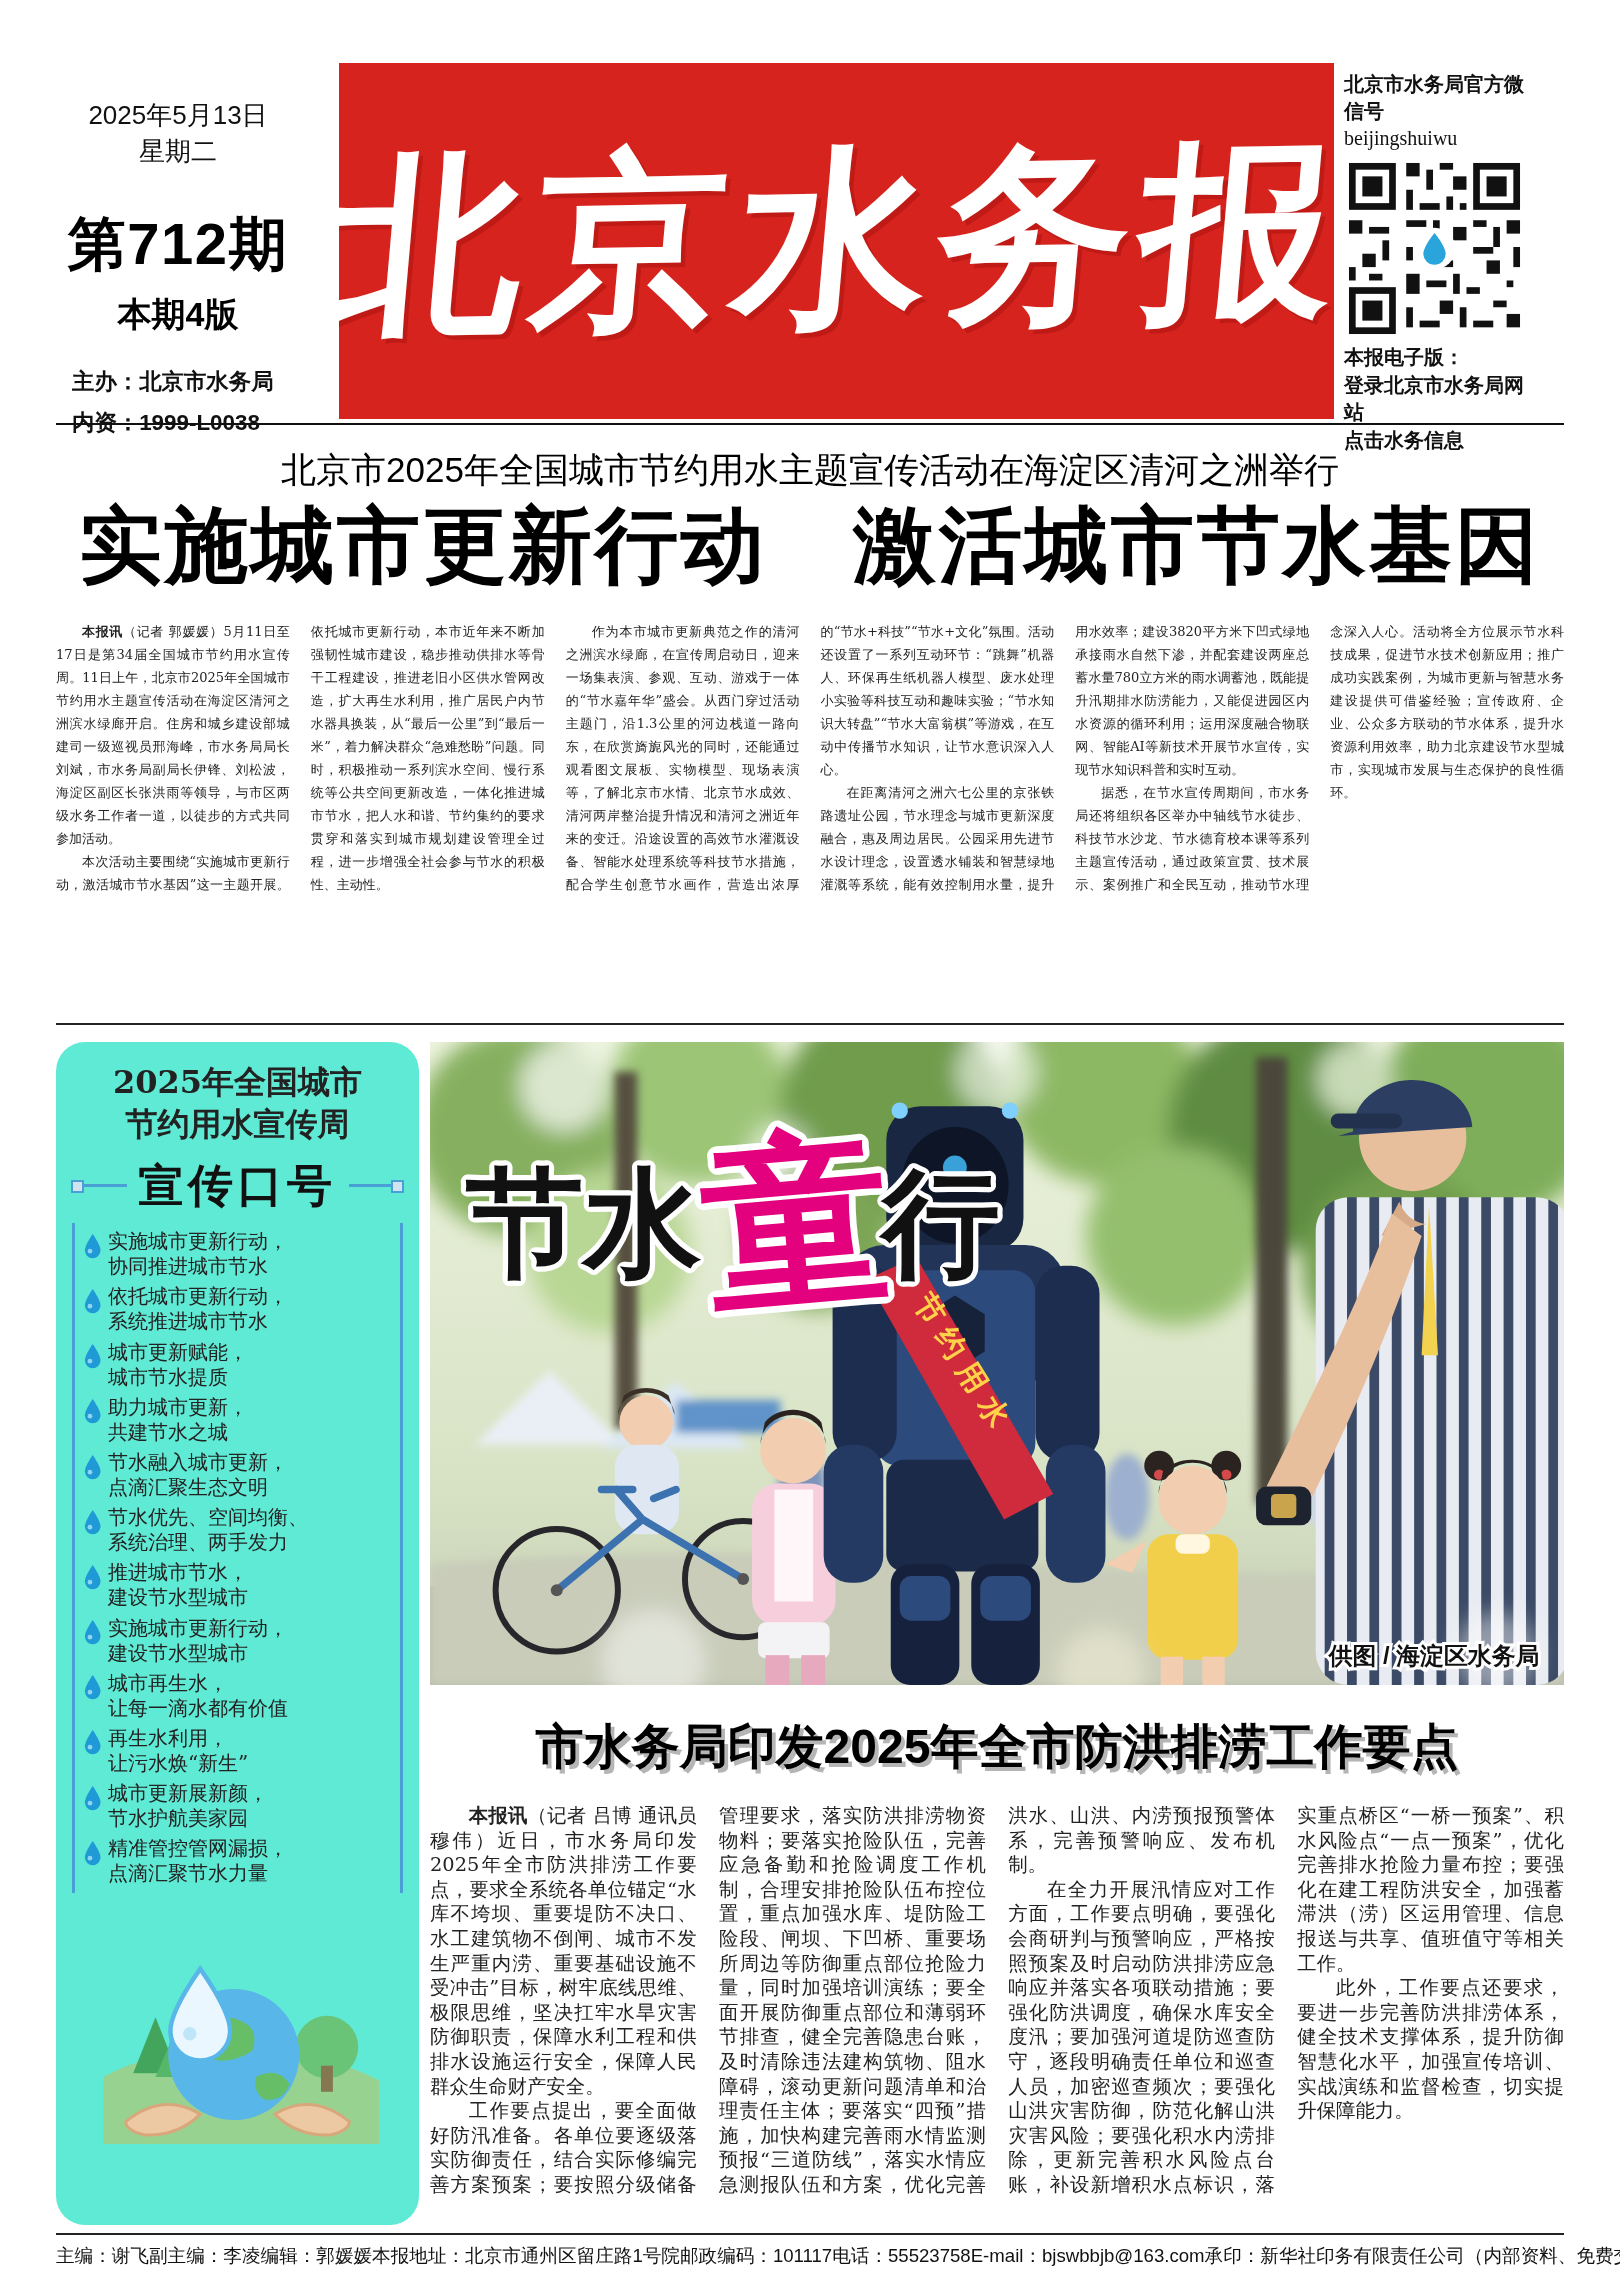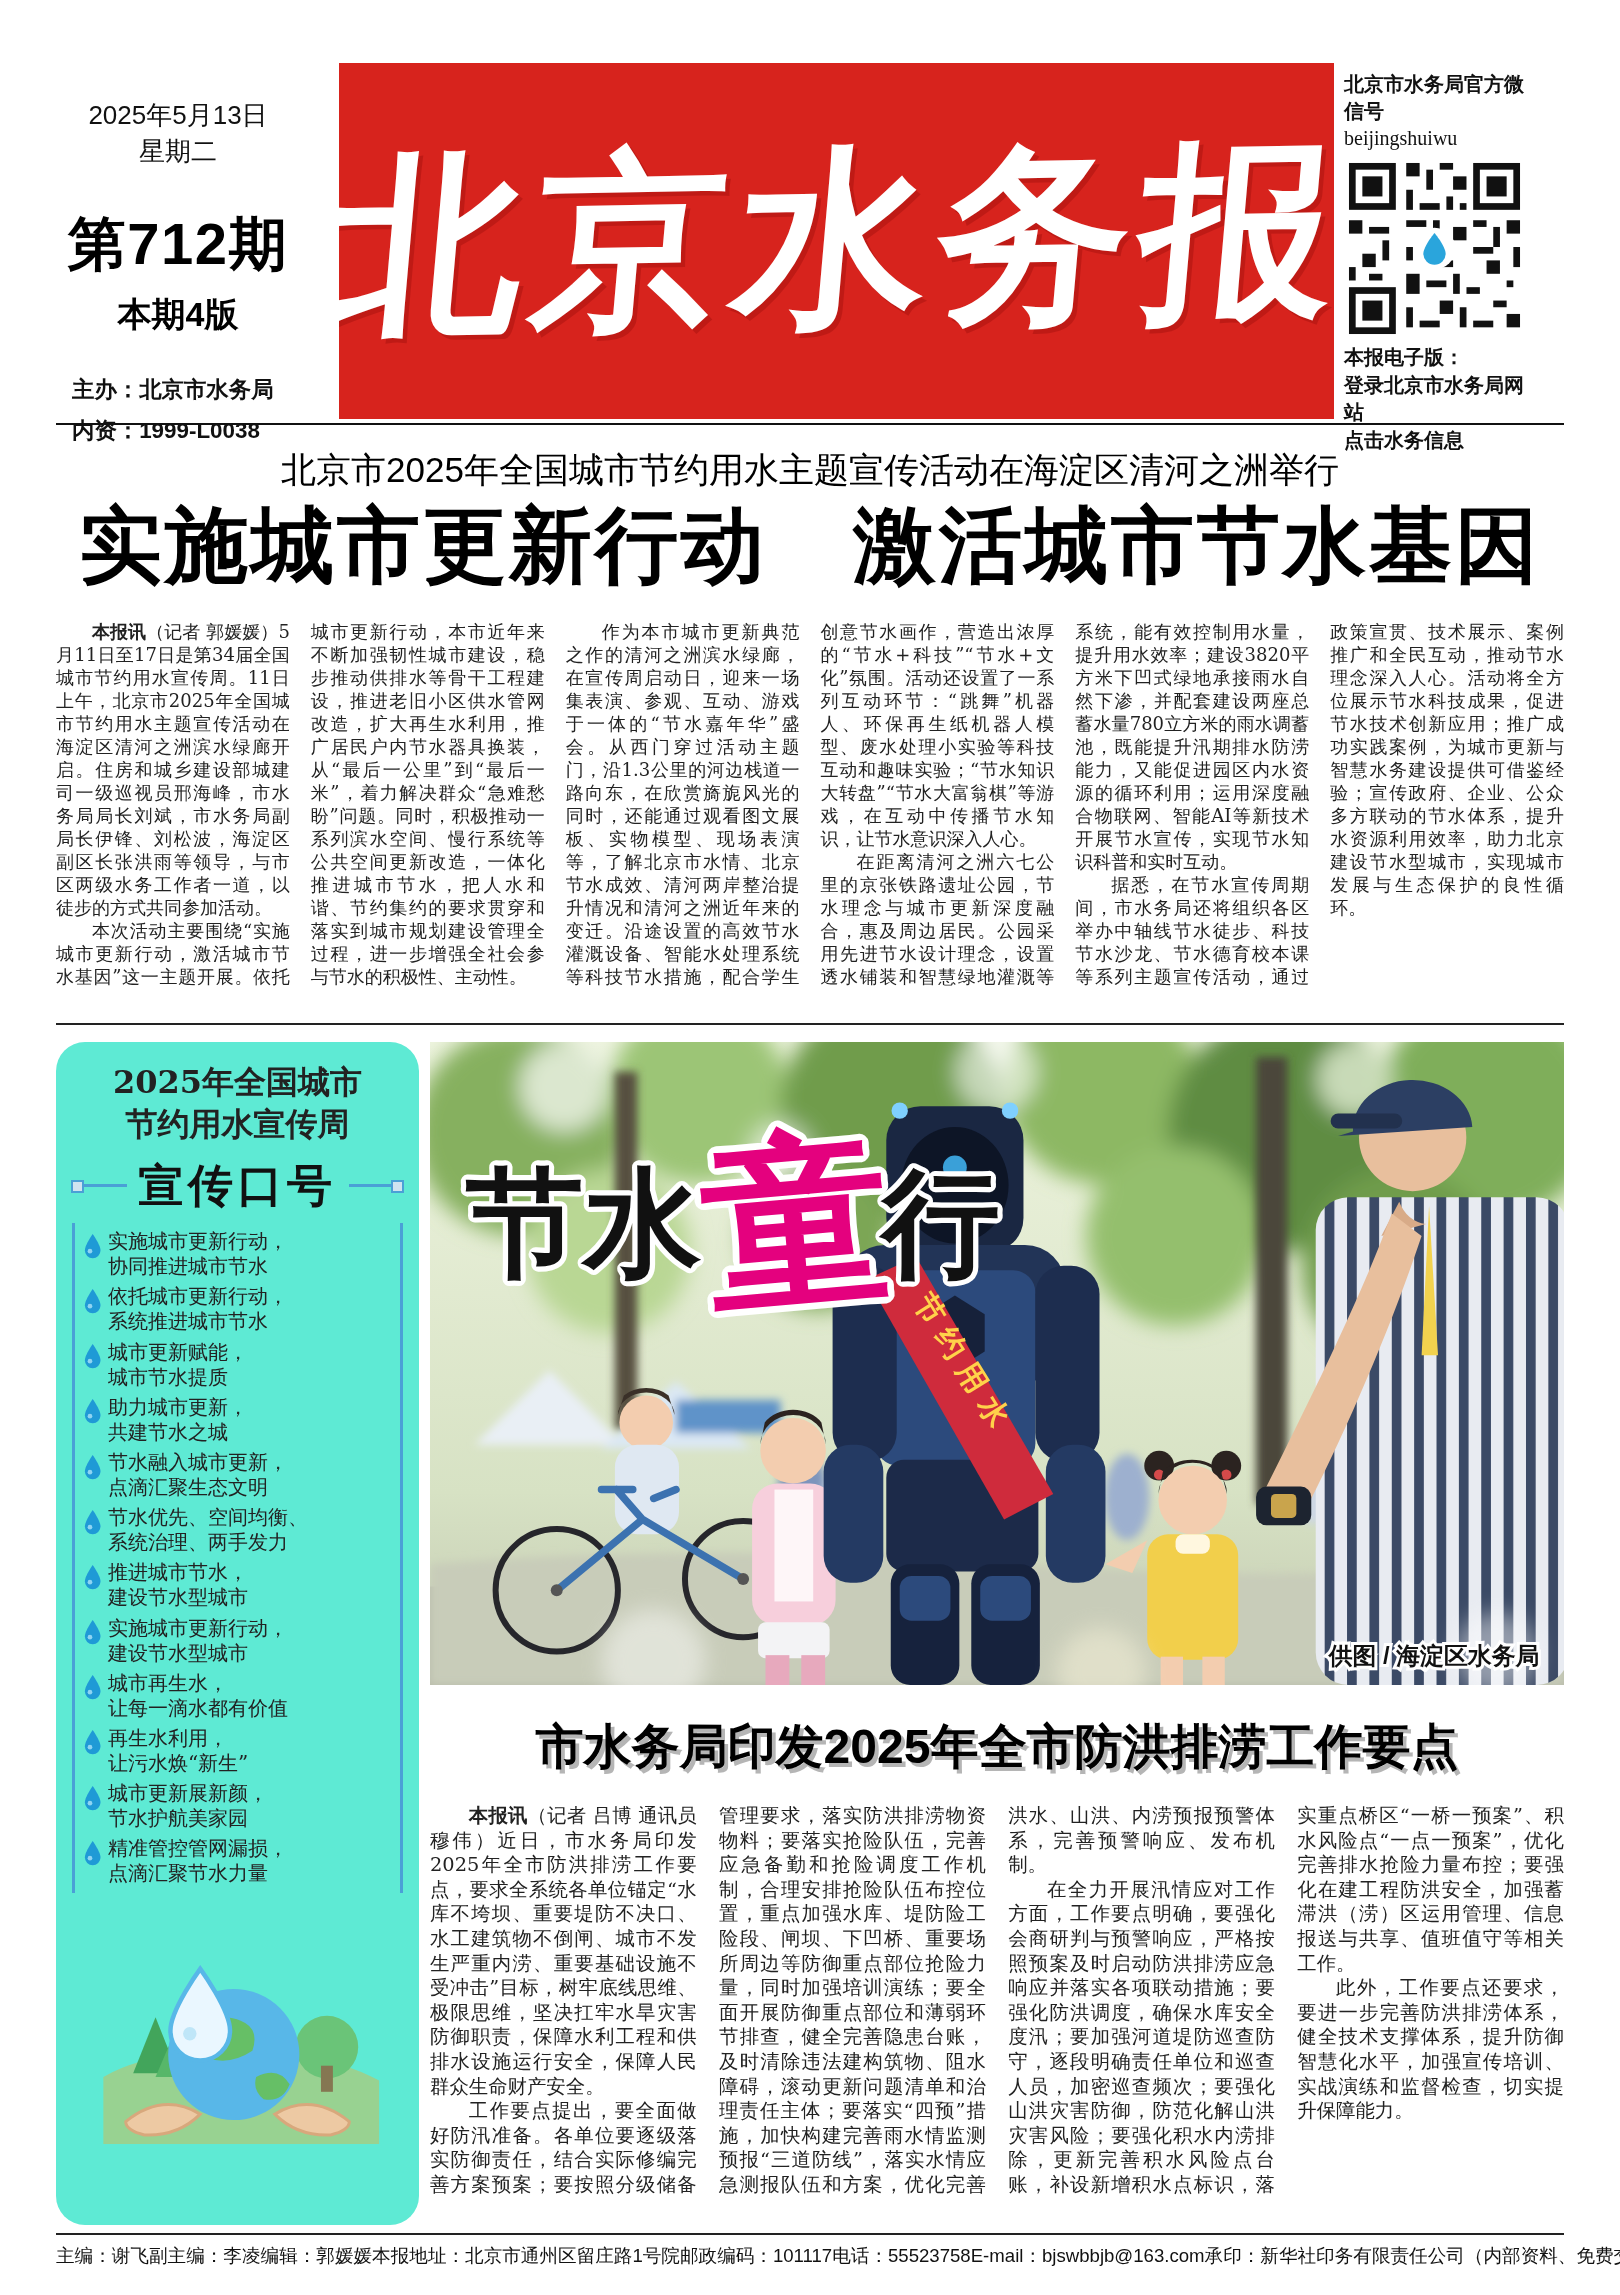--- a/index.html
+++ b/index.html
@@ -4,42 +4,42 @@
 <style>
   html,body{margin:0;padding:0;background:#888;}
   .page{position:relative;width:1620px;height:2295px;background:#ffffff;margin:0 auto;overflow:hidden;
         font-family:"DejaVu Serif","Liberation Serif",serif;color:#1a1a1a;}
   
   .hdr-left{position:absolute;left:66px;top:97px;width:224px;text-align:center;}
   .date1,.date2{font-size:26px;font-family:"Liberation Sans",sans-serif;color:#111;line-height:36px;}
   .issue{font-size:58px;font-weight:900;font-family:"Liberation Sans",sans-serif;letter-spacing:1.5px;margin-top:37px;color:#000;}
   .edition{font-size:34px;font-weight:800;font-family:"Liberation Sans",sans-serif;margin-top:7.5px;color:#000;}
   .org,.license{font-size:22.4px;font-family:"Liberation Sans",sans-serif;font-weight:600;text-align:left;margin:10.4px 0 0 6px;color:#111;}
-  .org{margin-top:36px;}
+  .org{margin-top:28px;}
   .masthead{position:absolute;left:339px;top:63px;width:995px;height:356px;background:#d7231d;
             display:flex;align-items:center;justify-content:center;overflow:hidden;}
   .masthead span{color:#ffffff;font-size:192px;font-weight:bold;letter-spacing:10.4px;
                  font-family:"DejaVu Serif","Liberation Serif",serif;transform:skewX(-6deg) rotate(-1deg);
                  text-shadow:4.5px 4.5px 0 rgba(120,0,0,.25);white-space:nowrap;}
   .hdr-right{position:absolute;left:1344px;top:71px;width:195px;font-family:Liberation Serif, serif;}
   .wx1,.wx2{font-size:20px;font-weight:700;text-align:left;line-height:27px;color:#111;}
   .wx2{font-weight:400;}
   .qr{display:block;margin:7.5px 0 7.5px 1.5px;}
   .ev-line{font-size:20px;font-weight:700;line-height:27.6px;text-align:left;color:#111;}
   .rule{position:absolute;left:56px;width:1508px;height:2.2px;background:#111;}
   .rule.r1{top:423px;}
   .rule.r2{top:1023px;height:1.5px;background:#222;}
   .rule.r3{top:2233px;height:1.5px;background:#222;}
   
   .kicker{position:absolute;left:56px;top:447px;width:1508px;text-align:center;font-size:35px;font-weight:400;
           font-family:"Liberation Sans",sans-serif;color:#000;}
   .headline1{position:absolute;left:56px;top:491px;width:1508px;text-align:center;font-size:83px;font-weight:900;
              font-family:"Liberation Sans",sans-serif;color:#000;letter-spacing:3px;white-space:nowrap;}
   .art1-body{position:absolute;left:56px;top:620px;width:1508px;height:400px;overflow:hidden;
-             column-count:6;column-gap:21px;font-size:18px;line-height:23px;text-align:justify;color:#222;}
+             column-count:6;column-gap:21px;font-size:13px;line-height:23px;text-align:justify;color:#222;}
   .art1-body p,.art2-body p{margin:0;text-indent:2em;}
   .byline{font-weight:bold;}
   
   .sidebar{position:absolute;left:56px;top:1042px;width:363px;height:1183px;background:#5eead4;box-sizing:border-box;
            padding:19.4px 16.4px 0 16.4px;overflow:hidden;border-radius:29px;}
   .sb-title{font-size:32px;line-height:42px;text-align:center;font-weight:700;color:#222;}
   .sb-sub-row{display:flex;align-items:center;margin:10.4px 0 7.5px 0;}
   .deco-line{flex:1;height:3px;background:#4aa0d6;position:relative;}
   .deco-line::before{content:"";position:absolute;top:-4.5px;width:9px;height:9px;border:2.2px solid #4aa0d6;background:#cfe3f0;}
   .deco-line.l::before{left:-1.5px;}

